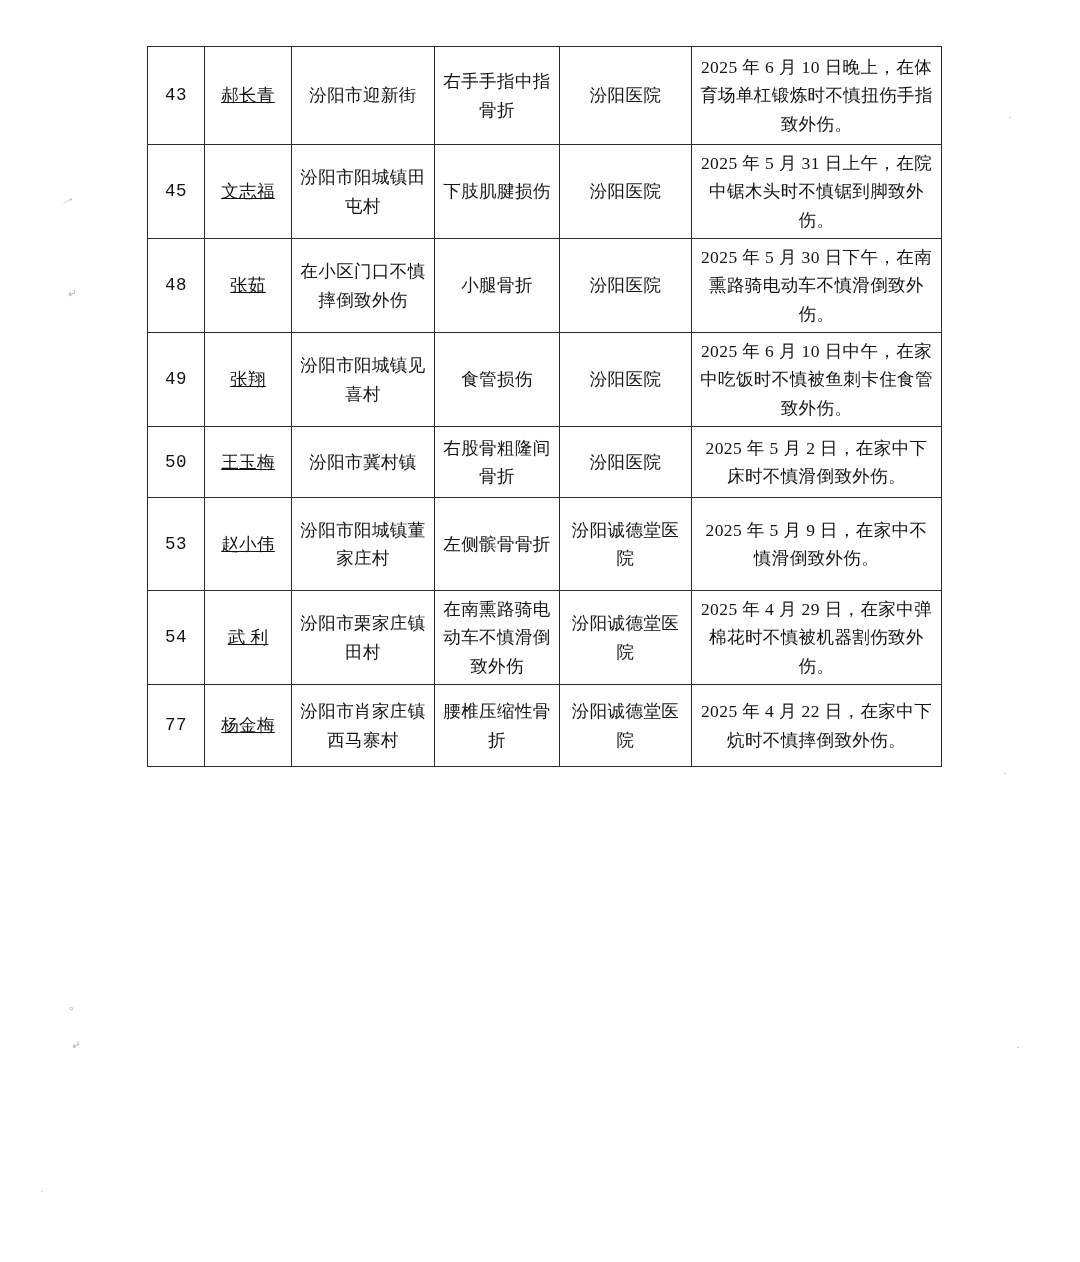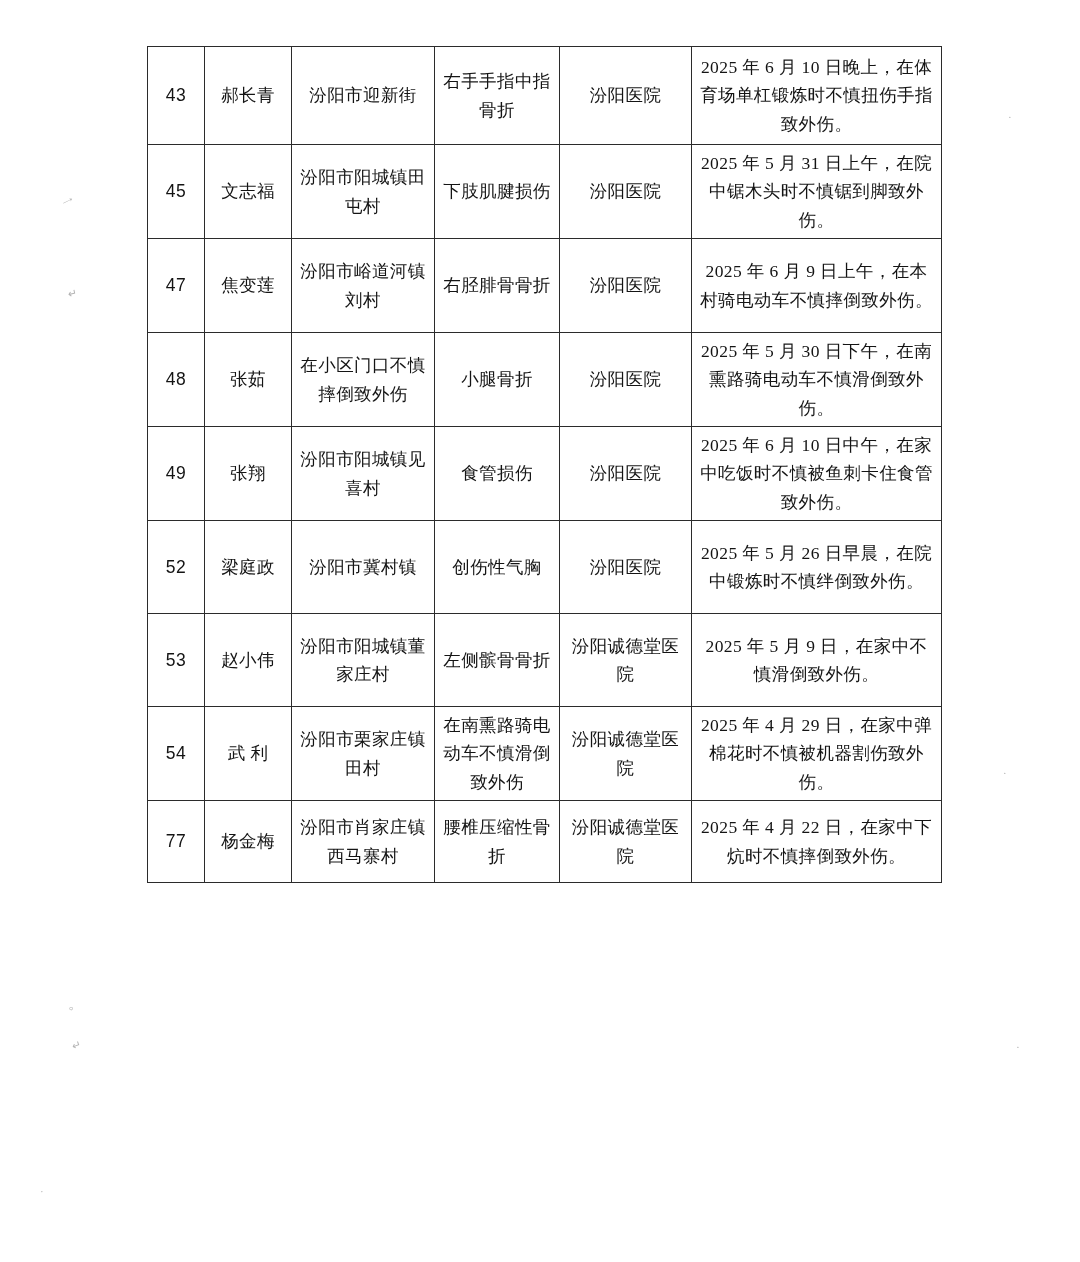--- a/index.html
+++ b/index.html
@@ -50,22 +50,22 @@
     border: 1.4px solid #2b2b2b;
     padding: 4px 6px;
     vertical-align: middle;
     text-align: center;
     font-size: 17.5px;
     line-height: 1.62;
     letter-spacing: 0.4px;
     color: #141414;
   }
   
-  td.c-seq     { width: 57px;  font-family: Liberation Sans, sans-serif; font-size: 19px; letter-spacing: 0.5px; }
-  td.c-name    { width: 87px;  }
+  td.c-seq     { width: 57px;  font-family: Liberation Mono, monospace; font-size: 19px; letter-spacing: 0.5px; }
+  td.c-name    { width: 87px; text-decoration: underline;  }
   td.c-addr    { width: 143px; }
   td.c-injury  { width: 125px; }
   td.c-hosp    { width: 132px; }
   td.c-cause   { width: 250px; text-align: left; padding-left: 10px; padding-right: 8px; line-height: 1.66; }
 </style>
 </head>
 <body>
 
 <div id="page">
 
@@ -102,57 +102,49 @@
       <tr style="height:90px">
         <td class="c-seq">45</td>
         <td class="c-name">文志福</td>
         <td class="c-addr">汾阳市阳城镇田屯村</td>
         <td class="c-injury">下肢肌腱损伤</td>
         <td class="c-hosp">汾阳医院</td>
         <td class="c-cause">2025 年 5 月 31 日上午，在院中锯木头时不慎锯到脚致外伤。</td>
       </tr>
 
 
-      <tr style="height:94px">
-        <td class="c-seq">47</td>
-        <td class="c-name">焦变莲</td>
-        <td class="c-addr">汾阳市峪道河镇刘村</td>
-        <td class="c-injury">右胫腓骨骨折</td>
-        <td class="c-hosp">汾阳医院</td>
-        <td class="c-cause">2025 年 6 月 9 日上午，在本村骑电动车不慎摔倒致外伤。</td>
-      </tr>
 
       <tr style="height:94px">
         <td class="c-seq">48</td>
         <td class="c-name">张茹</td>
         <td class="c-addr">在小区门口不慎摔倒致外伤</td>
         <td class="c-injury">小腿骨折</td>
         <td class="c-hosp">汾阳医院</td>
         <td class="c-cause">2025 年 5 月 30 日下午，在南熏路骑电动车不慎滑倒致外伤。</td>
       </tr>
 
       <tr style="height:94px">
         <td class="c-seq">49</td>
         <td class="c-name">张翔</td>
         <td class="c-addr">汾阳市阳城镇见喜村</td>
         <td class="c-injury">食管损伤</td>
         <td class="c-hosp">汾阳医院</td>
         <td class="c-cause">2025 年 6 月 10 日中午，在家中吃饭时不慎被鱼刺卡住食管致外伤。</td>
       </tr>
 
+      <tr style="height:71px">
+        <td class="c-seq">50</td>
+        <td class="c-name">王玉梅</td>
+        <td class="c-addr">汾阳市冀村镇</td>
+        <td class="c-injury">右股骨粗隆间骨折</td>
+        <td class="c-hosp">汾阳医院</td>
+        <td class="c-cause">2025 年 5 月 2 日，在家中下床时不慎滑倒致外伤。</td>
+      </tr>
 
 
-      <tr style="height:93px">
-        <td class="c-seq">52</td>
-        <td class="c-name">梁庭政</td>
-        <td class="c-addr">汾阳市冀村镇</td>
-        <td class="c-injury">创伤性气胸</td>
-        <td class="c-hosp">汾阳医院</td>
-        <td class="c-cause">2025 年 5 月 26 日早晨，在院中锻炼时不慎绊倒致外伤。</td>
-      </tr>
 
       <tr style="height:93px">
         <td class="c-seq">53</td>
         <td class="c-name">赵小伟</td>
         <td class="c-addr">汾阳市阳城镇董家庄村</td>
         <td class="c-injury">左侧髌骨骨折</td>
         <td class="c-hosp">汾阳诚德堂医院</td>
         <td class="c-cause">2025 年 5 月 9 日，在家中不慎滑倒致外伤。</td>
       </tr>
 

